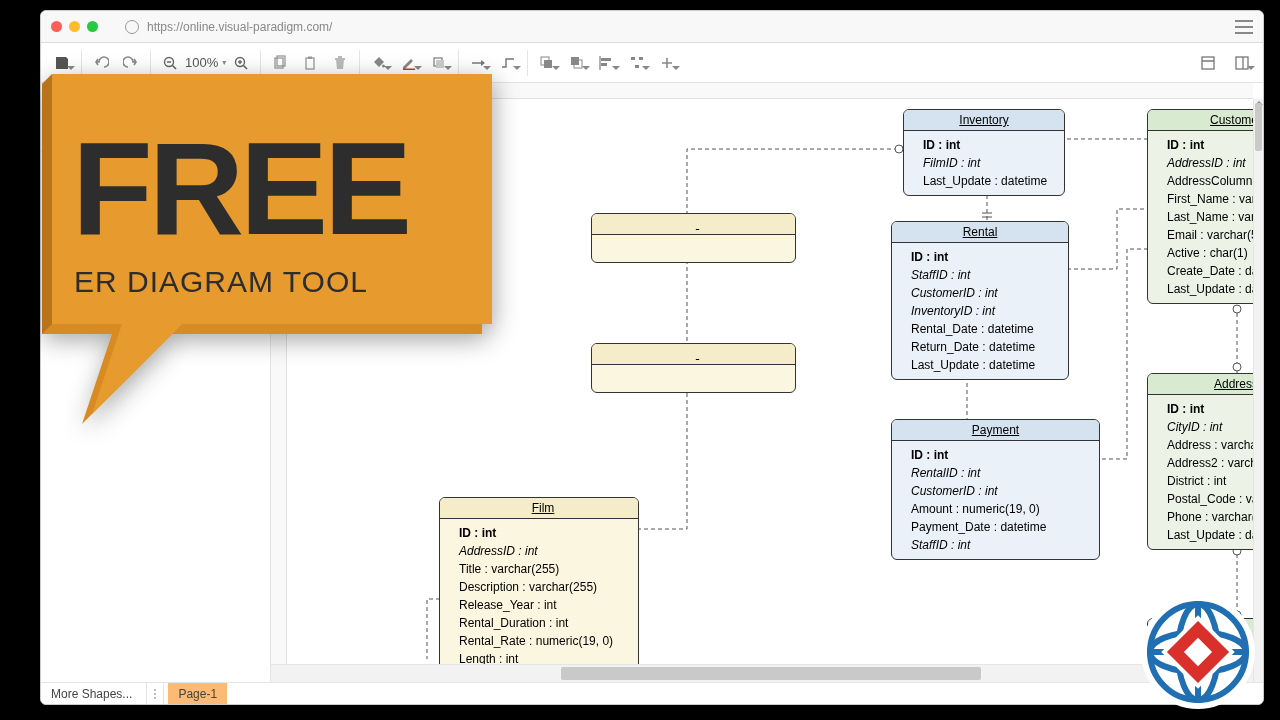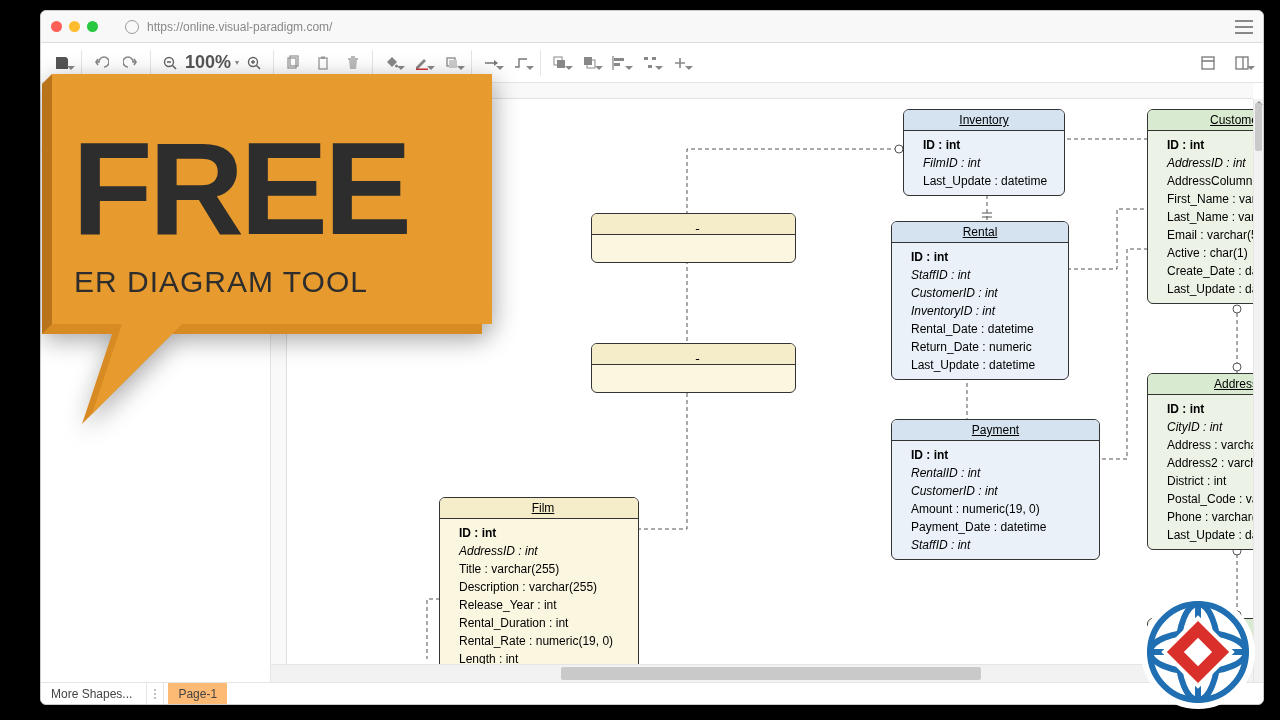--- a/index.html
+++ b/index.html
@@ -15,21 +15,21 @@
   .url { color:#888; font-size:12px; }
   .ham { width:18px; height:14px; display:flex; flex-direction:column; justify-content:space-between; }
   .ham span{height:2px;background:#888;}
   
   .toolbar { height:40px; background:#fff; border-bottom:1px solid #e5e5e5; display:flex; align-items:center; padding:0 6px; gap:0; }
   .tbtn { width:30px; height:30px; display:flex; align-items:center; justify-content:center; color:#666; position:relative; cursor:pointer; border-radius:2px;}
   .tsep { width:1px; height:26px; background:#e5e5e5; margin:0 4px; }
   .tbtn svg { width:16px; height:16px; }
   .tdd::after{content:"";border:4px solid transparent;border-top-color:#888;position:absolute;right:2px;bottom:4px;}
   .zoom { display:flex; align-items:center; gap:4px; color:#555;}
-  .zoom .zlabel{font-size:18px;font-weight:bold;}
+  .zoom .zlabel{font-size:13px;}
   .rightbtns { margin-left:auto; display:flex; gap:4px;}
   
   .body { display:flex; height:calc(100% - 32px - 40px - 22px); }
   .sidebar { width:230px; background:#fff; border-right:1px solid #e5e5e5; display:flex; flex-direction:column; }
   .search { margin:6px; height:26px; border:1px solid #ddd; border-radius:2px; padding:0 6px; display:flex; align-items:center; color:#aaa;}
   .catline { display:flex; align-items:center; gap:4px; padding:8px 8px; border-bottom:1px solid #eee; font-size:12px; color:#333;}
   .catline .tri{width:0;height:0;border:4px solid transparent;border-top-color:#666; margin-top:3px;}
   .shapes { padding:8px 10px; display:flex; flex-direction:column; gap:8px;}
   .mini { width:26px; height:18px; border:1px solid #888; border-radius:3px; position:relative;}
   .mini.yellow{background:#fce8a8;}
@@ -319,21 +319,21 @@
       </div>
 
       <div class="entity blue" style="top:138px;left:620px;width:178px">
         <div class="ehead">Rental</div>
         <div class="ebody">
             <div class="row pk">ID : int</div>
             <div class="row fk">StaffID : int</div>
             <div class="row fk">CustomerID : int</div>
             <div class="row fk">InventoryID : int</div>
             <div class="row">Rental_Date : datetime</div>
-            <div class="row">Return_Date : numeric</div>
+            <div class="row">Return_Date : datetime</div>
             <div class="row">Last_Update : datetime</div>
           </div>
       </div>
 
       <div class="entity green" style="top:290px;left:876px;width:178px">
         <div class="ehead">Address</div>
         <div class="ebody">
             <div class="row pk">ID : int</div>
             <div class="row fk">CityID : int</div>
             <div class="row">Address : varchar(50)</div>

